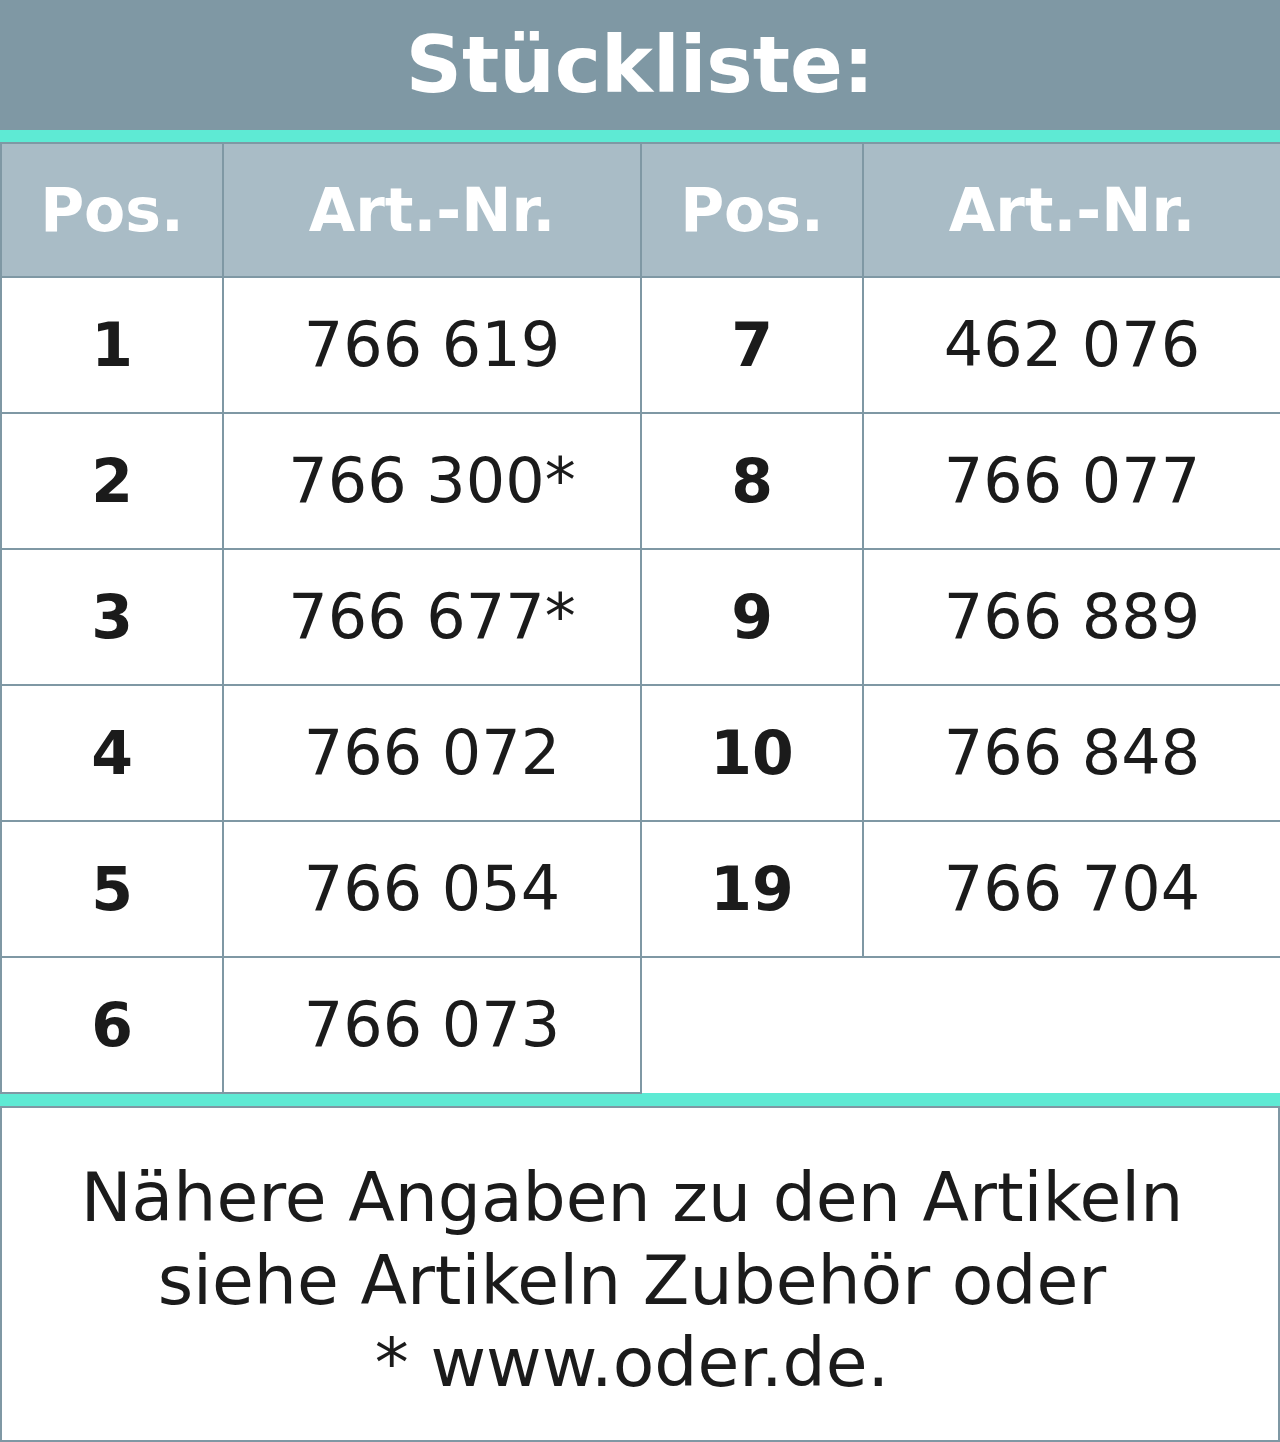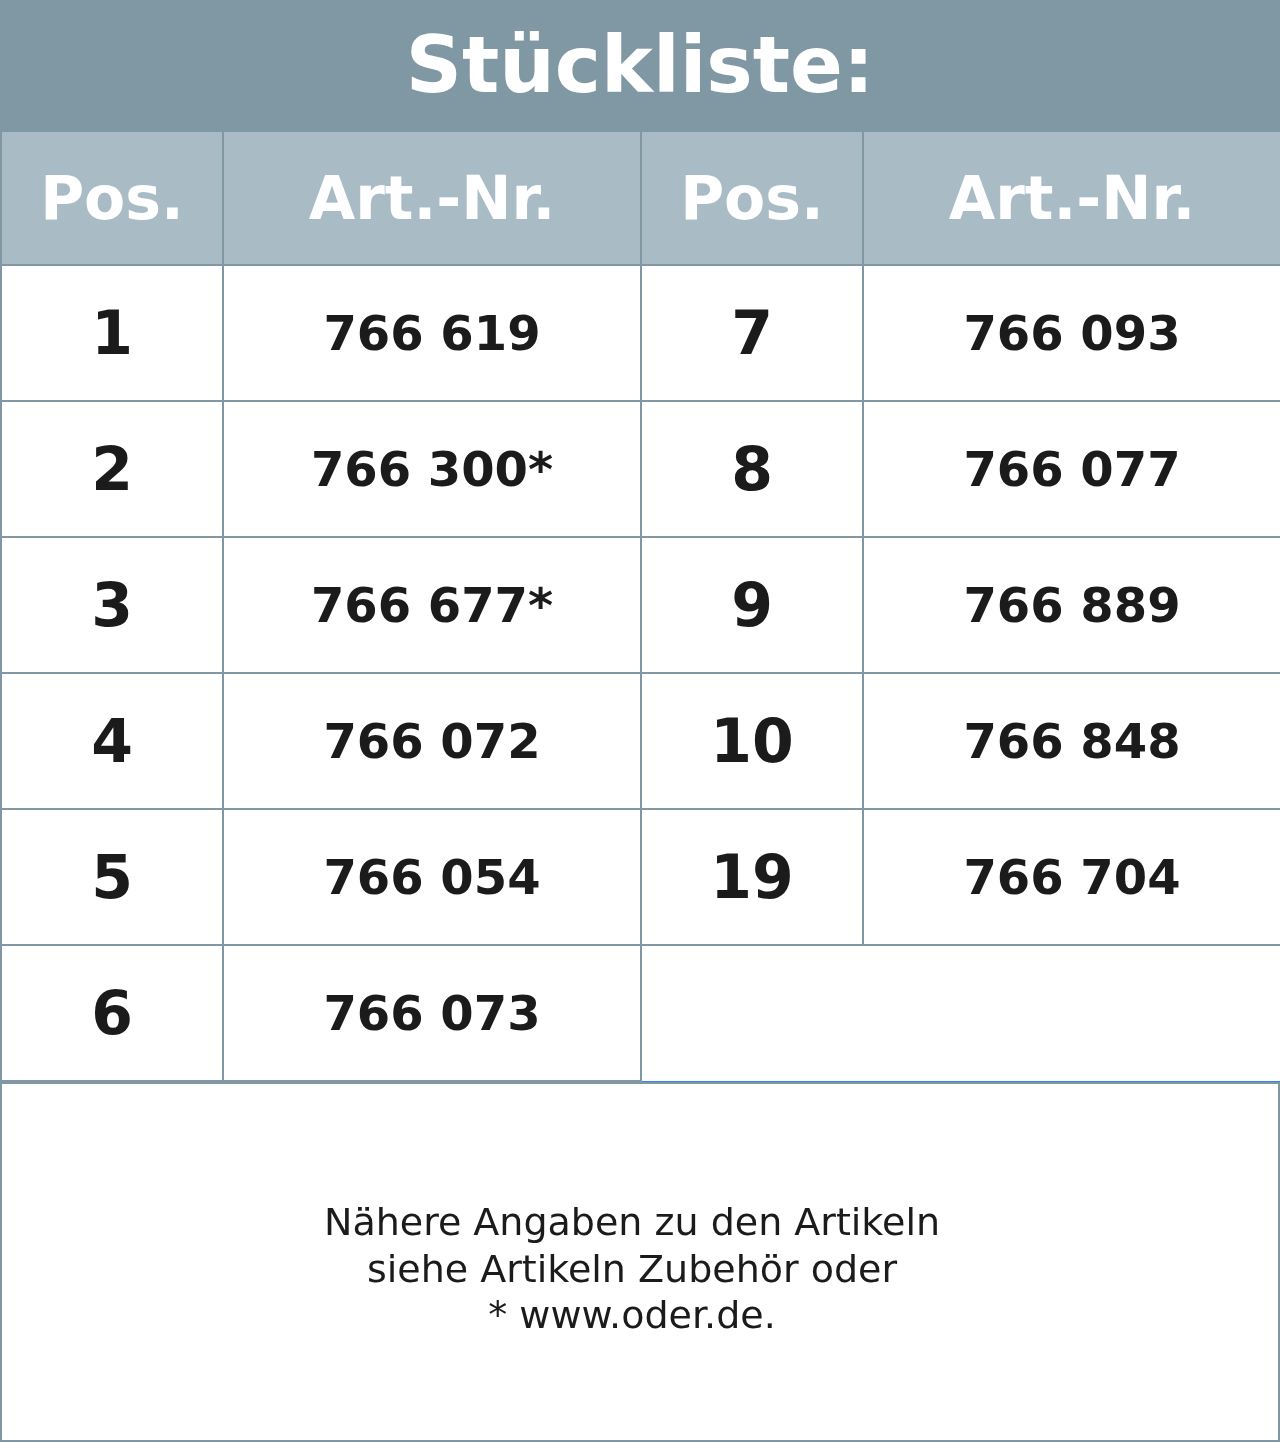--- a/index.html
+++ b/index.html
@@ -12,23 +12,24 @@
     width: 1280px;
     height: 1442px;
     font-family: "DejaVu Sans", "Liberation Sans", sans-serif;
     overflow: hidden;
   }
 
   .sheet {
     width: 1280px;
     height: 1442px;
     box-sizing: border-box;
-    background: #3b82f6;
+    background: #5eead4;
     display: flex;
     flex-direction: column;
+    gap: 12px;
   }
 
   
   .title-bar {
     background: #7f98a4;
     color: #ffffff;
     height: 130px;
     display: flex;
     align-items: center;
     justify-content: center;
@@ -78,22 +79,22 @@
     background: #ffffff;
     color: #1b1b1b;
     height: 136px;
     line-height: 1;
   }
   td.pos {
     font-size: 60px;
     font-weight: 700;
   }
   td.art {
-    font-size: 48px;
-    font-weight: 700;
+    font-size: 62px;
+    font-weight: 400;
   }
   td.empty {
     border: 0;
     background: #ffffff;
   }
   
   tr.last-row td.empty {
     border-top: 0;
     border-bottom: 0;
     border-right: 0;
@@ -101,21 +102,21 @@
   }
 
   
   .note {
     flex: 1 1 auto;
     border: 2px solid #7f98a4;
     border-top: 2px solid #7f98a4;
     box-sizing: border-box;
     background: #ffffff;
     color: #1b1b1b;
-    font-size: 38px;
+    font-size: 68px;
     line-height: 1.22;
     text-align: center;
     padding: 14px 26px 0 10px;
     display: flex;
     flex-direction: column;
     justify-content: center;
     align-items: center;
   }
   .note .line { display: block; white-space: nowrap; }
 </style>
@@ -141,21 +142,21 @@
         <th>Art.-Nr.</th>
         <th>Pos.</th>
         <th>Art.-Nr.</th>
       </tr>
     </thead>
     <tbody>
       <tr>
         <td class="pos">1</td>
         <td class="art">766 619</td>
         <td class="pos">7</td>
-        <td class="art">766 093</td>
+        <td class="art">462 076</td>
       </tr>
       <tr>
         <td class="pos">2</td>
         <td class="art">766 300*</td>
         <td class="pos">8</td>
         <td class="art">766 077</td>
       </tr>
       <tr>
         <td class="pos">3</td>
         <td class="art">766 677*</td>

